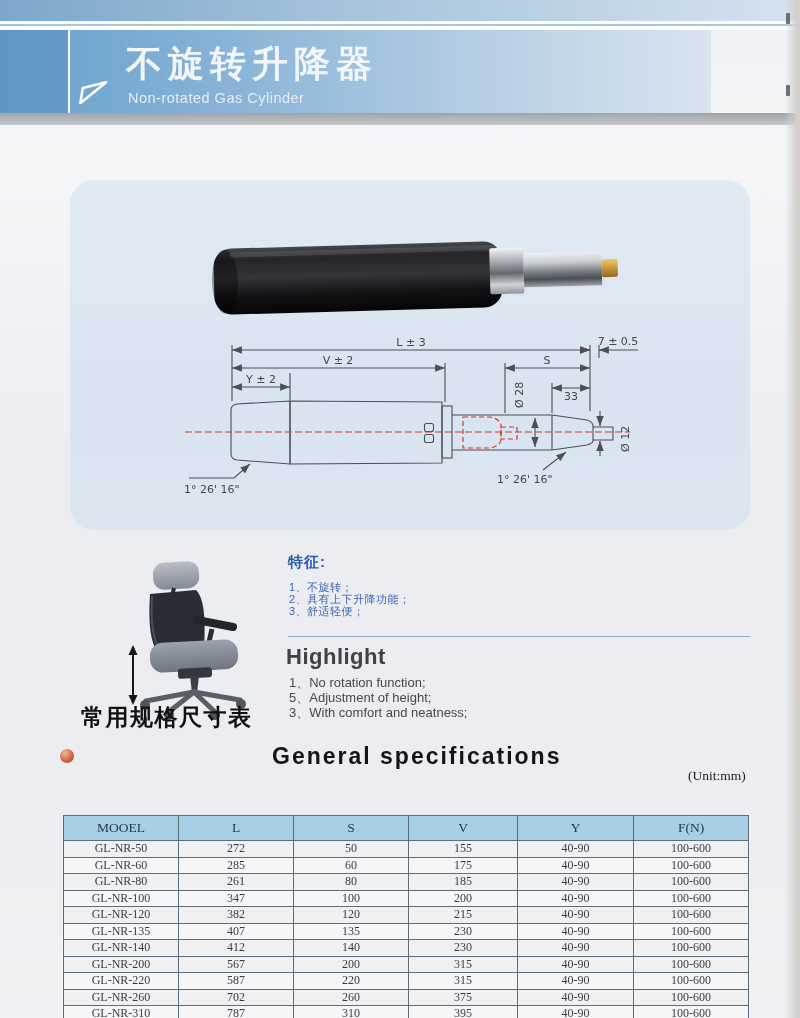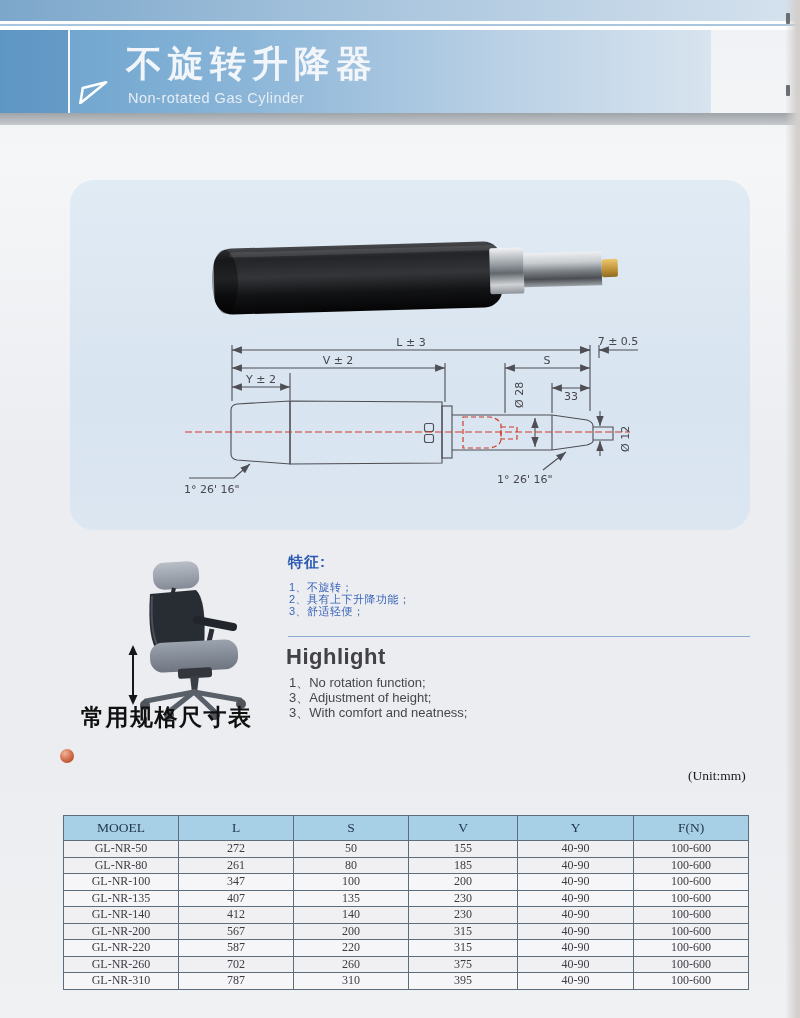--- a/index.html
+++ b/index.html
@@ -206,25 +206,26 @@
     </g>
   </svg>
 
   <div class="feat-title-cn">特征:</div>
   <div class="feat-cn" style="top:580px">1、不旋转；</div>
   <div class="feat-cn" style="top:592px">2、具有上下升降功能；</div>
   <div class="feat-cn" style="top:604px">3、舒适轻便；</div>
   <div class="feat-divider"></div>
   <div class="highlight-title">Highlight</div>
   <div class="feat-en" style="top:674px">1、No rotation function;</div>
-  <div class="feat-en" style="top:689px">3、Adjustment of height;</div>
+  <div class="feat-en" style="top:689px">5、Adjustment of height;</div>
   <div class="feat-en" style="top:704px">3、With comfort and neatness;</div>
 
   <div class="spec-bullet"></div>
   <div class="spec-title-cn">常用规格尺寸表</div>
+  <div class="spec-title-en">General specifications</div>
   <div class="unit-label">(Unit:mm)</div>
 
   <table class="spec-table">
     <colgroup>
       <col style="width:115px">
         <col style="width:115px">
         <col style="width:115px">
       <col style="width:109px">
         <col style="width:116px">
         <col style="width:115px">
@@ -241,36 +242,52 @@
     </thead>
     <tbody>
         <tr>
           <td>GL-NR-50</td>
           <td>272</td>
           <td>50</td>
           <td>155</td>
           <td>40-90</td>
           <td>100-600</td>
         </tr>
+        <tr class="alt">
+          <td>GL-NR-60</td>
+          <td>285</td>
+          <td>60</td>
+          <td>175</td>
+          <td>40-90</td>
+          <td>100-600</td>
+        </tr>
         <tr>
           <td>GL-NR-80</td>
           <td>261</td>
           <td>80</td>
           <td>185</td>
           <td>40-90</td>
           <td>100-600</td>
         </tr>
         <tr class="alt">
           <td>GL-NR-100</td>
           <td>347</td>
           <td>100</td>
           <td>200</td>
           <td>40-90</td>
           <td>100-600</td>
         </tr>
+        <tr>
+          <td>GL-NR-120</td>
+          <td>382</td>
+          <td>120</td>
+          <td>215</td>
+          <td>40-90</td>
+          <td>100-600</td>
+        </tr>
         <tr class="alt">
           <td>GL-NR-135</td>
           <td>407</td>
           <td>135</td>
           <td>230</td>
           <td>40-90</td>
           <td>100-600</td>
         </tr>
         <tr>
           <td>GL-NR-140</td>

